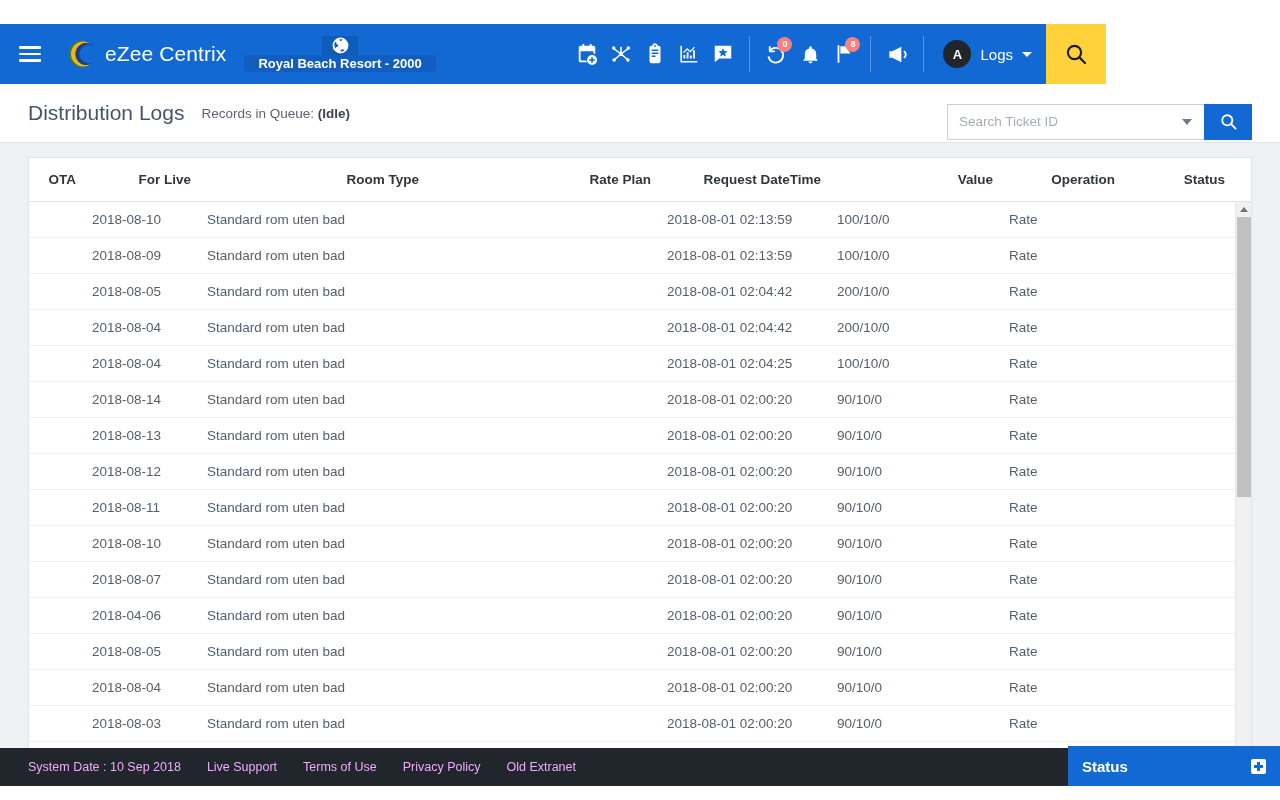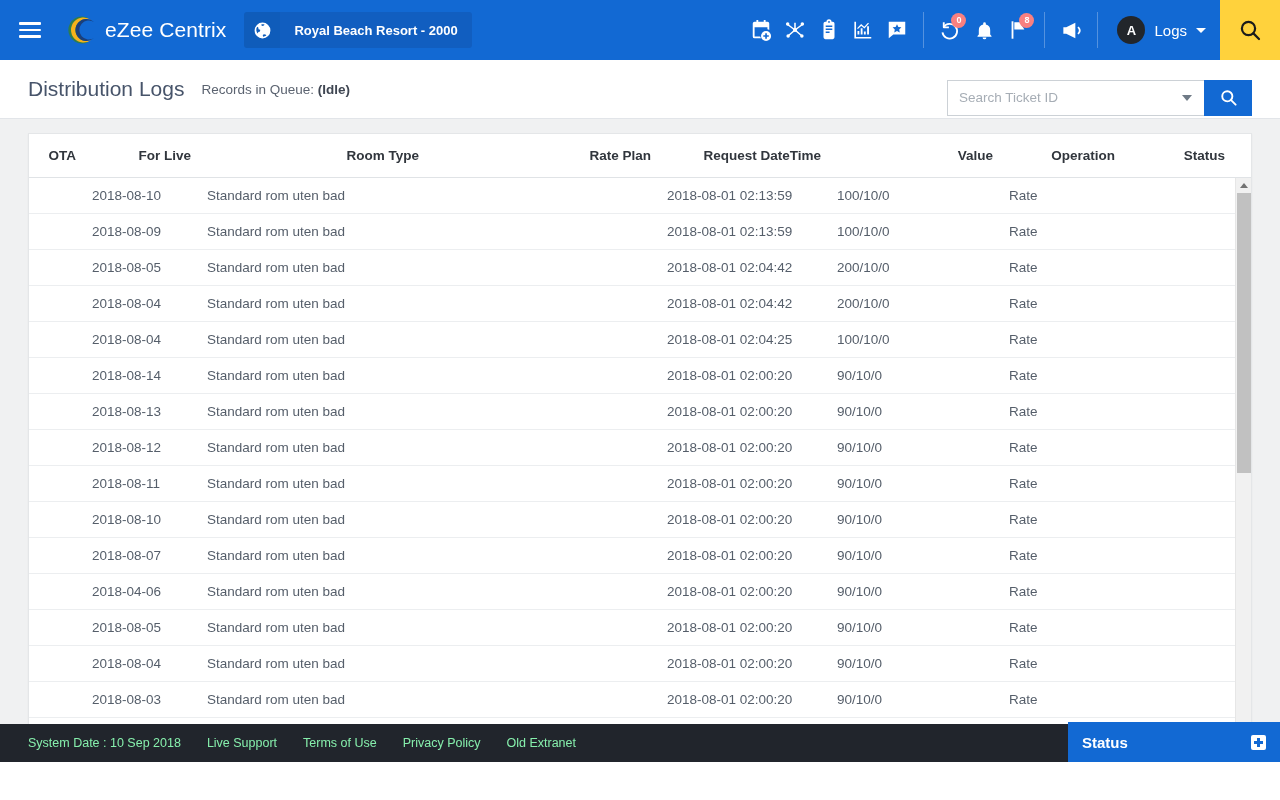--- a/index.html
+++ b/index.html
@@ -5,24 +5,25 @@
   * { box-sizing: border-box; margin: 0; padding: 0; }
   html, body {
     width: 1280px; height: 800px;
     font-family: "Liberation Sans", sans-serif;
     background: #ffffff;
     overflow: hidden;
   }
 
   
   .topbar {
-    height: 60px; width: 1280px;
+    height: 60px; width: 1106px;
     background: #1269d3;
     display: flex; align-items: center;
     position: relative;
+    margin-top: 24px;
   }
   .hamburger {
     width: 60px; height: 60px;
     display: flex; flex-direction: column;
     align-items: center; justify-content: center;
     gap: 4px; cursor: pointer;
   }
   .hamburger span {
     display: block; width: 22px; height: 2.5px;
     background: #ffffff; border-radius: 1px;
@@ -31,21 +32,21 @@
     display: flex; align-items: center; gap: 9px;
     padding-left: 6px; cursor: pointer;
   }
   .brand-mark { width: 30px; height: 30px; position: relative; }
   .brand-name {
     color: #ffffff; font-size: 21px; letter-spacing: .1px;
   }
   .property-chip {
     display: flex; align-items: center;
     margin-left: 18px; height: 36px;
-    border-radius: 3px; overflow: hidden;
+    border-radius: 3px; overflow: hidden; flex-direction: column;
   }
   .property-globe {
     width: 36px; height: 36px;
     background: #0f5cba;
     display: flex; align-items: center; justify-content: center;
   }
   .property-label {
     background: #115ec0; color: #ffffff;
     font-size: 13px; font-weight: bold;
     height: 36px; display: flex; align-items: center;
@@ -229,21 +230,21 @@
 
   
   .footer {
     position: absolute; left: 0; bottom: 0;
     width: 1280px; height: 38px;
     background: #21252c;
     display: flex; align-items: center;
     padding-left: 28px; gap: 0;
   }
   .footer a, .footer span {
-    color: #86efac; font-size: 12.5px;
+    color: #f0abfc; font-size: 12.5px;
     text-decoration: none; margin-right: 26px;
     white-space: nowrap;
   }
   .footer a { cursor: pointer; }
 
   .status-panel {
     position: absolute; right: 0; bottom: 0;
     width: 212px; height: 40px; background: #1269d3;
     display: flex; align-items: center; justify-content: space-between;
     padding: 0 14px; cursor: pointer;

